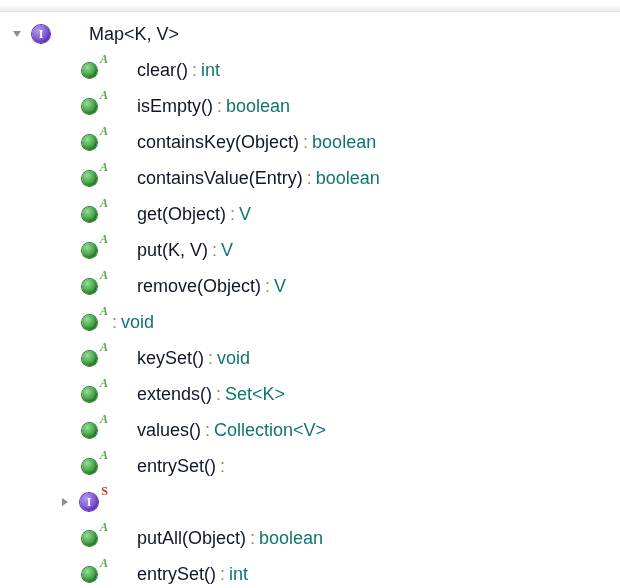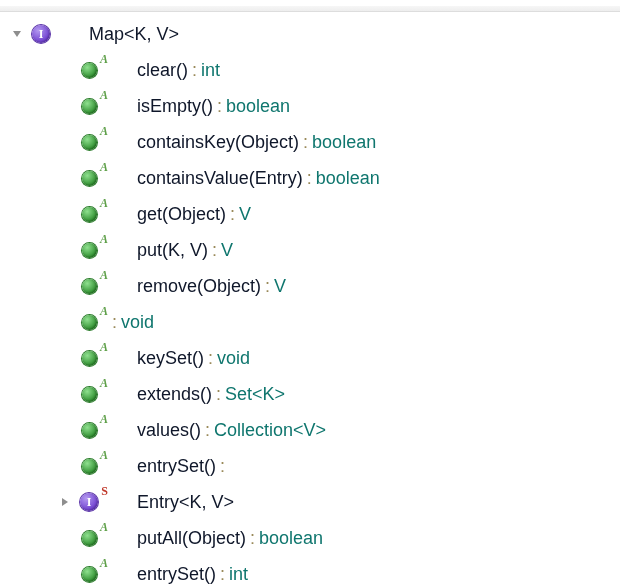--- a/index.html
+++ b/index.html
@@ -229,21 +229,20 @@
       <div class="row indent1">
     <span class="twisty">
           <svg width="12" height="12" viewBox="0 0 12 12">
             <path d="M3 2 L9 6 L3 10 Z" fill="#8e8e8e"></path>
           </svg>
         </span>
     <span class="icon-wrap">
       <span class="circle interface"></span>
       <span class="badge S">S</span>
     </span>
-    <span class="sig">Entry&lt;K, V&gt;</span>
 
   </div>
       <div class="row indent1">
     <span class="twisty"></span>
     <span class="icon-wrap">
       <span class="circle method"></span>
       <span class="badge A">A</span>
     </span>
     <span class="sig">putAll(Object)</span>
     <span class="sep">:</span>

